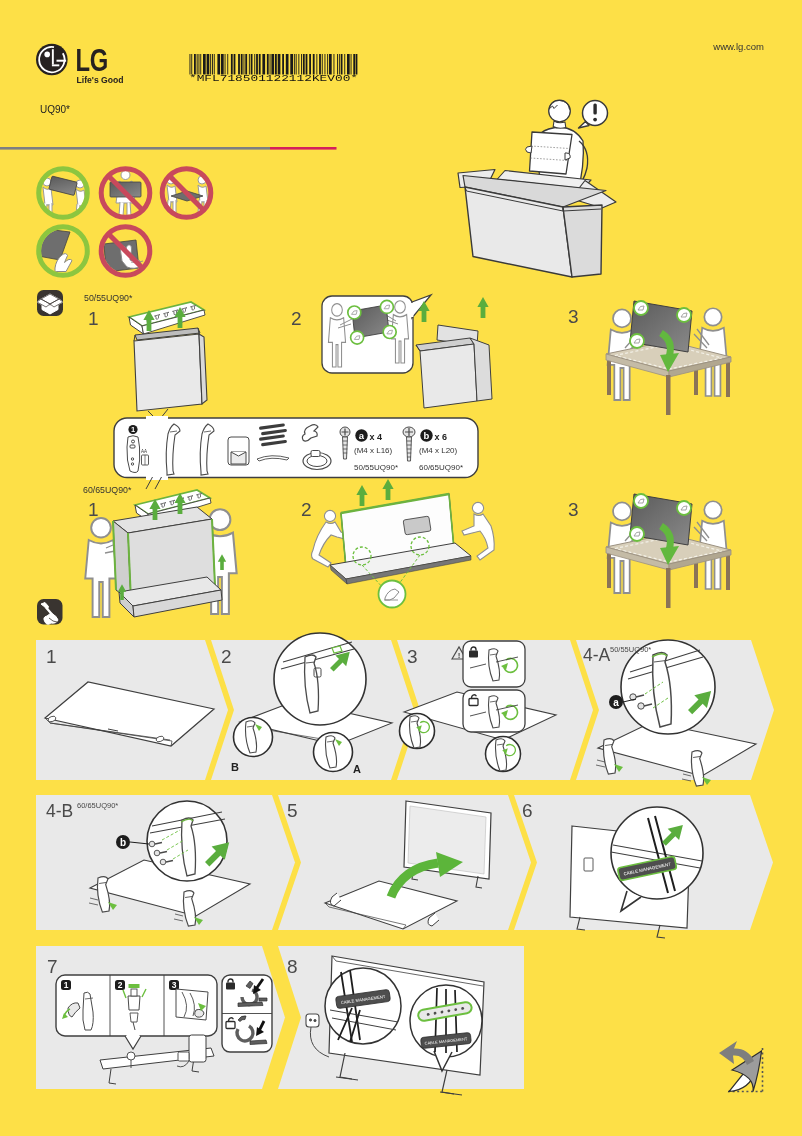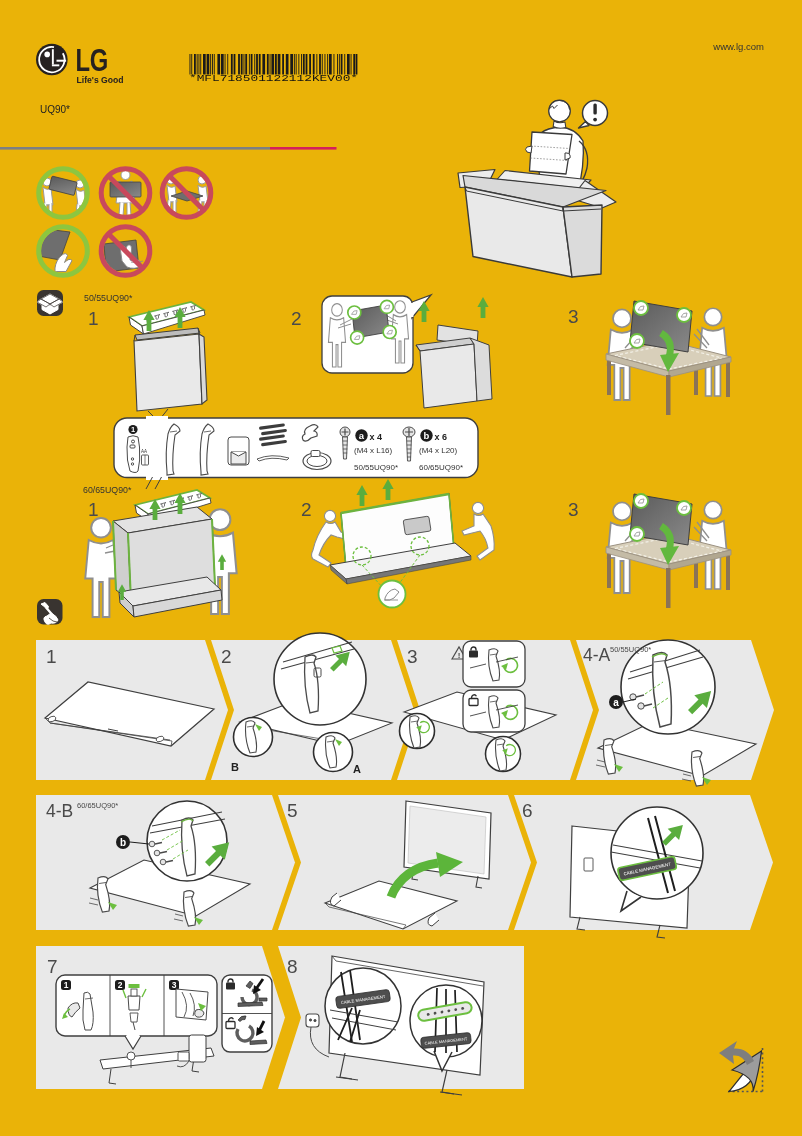--- a/index.html
+++ b/index.html
@@ -1,16 +1,16 @@
 <!DOCTYPE html>
 <html><head>
 <meta charset="utf-8">
 <style>
 html,body{margin:0;padding:0;background:#fff;}
-#page{position:relative;width:802px;height:1136px;background:#eab308;overflow:hidden;
+#page{position:relative;width:802px;height:1136px;background:#fde047;overflow:hidden;
  font-family:"Liberation Sans",sans-serif;}
 svg{display:block;}
 </style>
 </head>
 <body>
 <div id="page">
 <svg width="802" height="1136" viewBox="0 0 802 1136">
 <defs>
 <linearGradient id="tvdark" x1="0" y1="0" x2="1" y2="1">
  <stop offset="0" stop-color="#5a5a5a"></stop>

